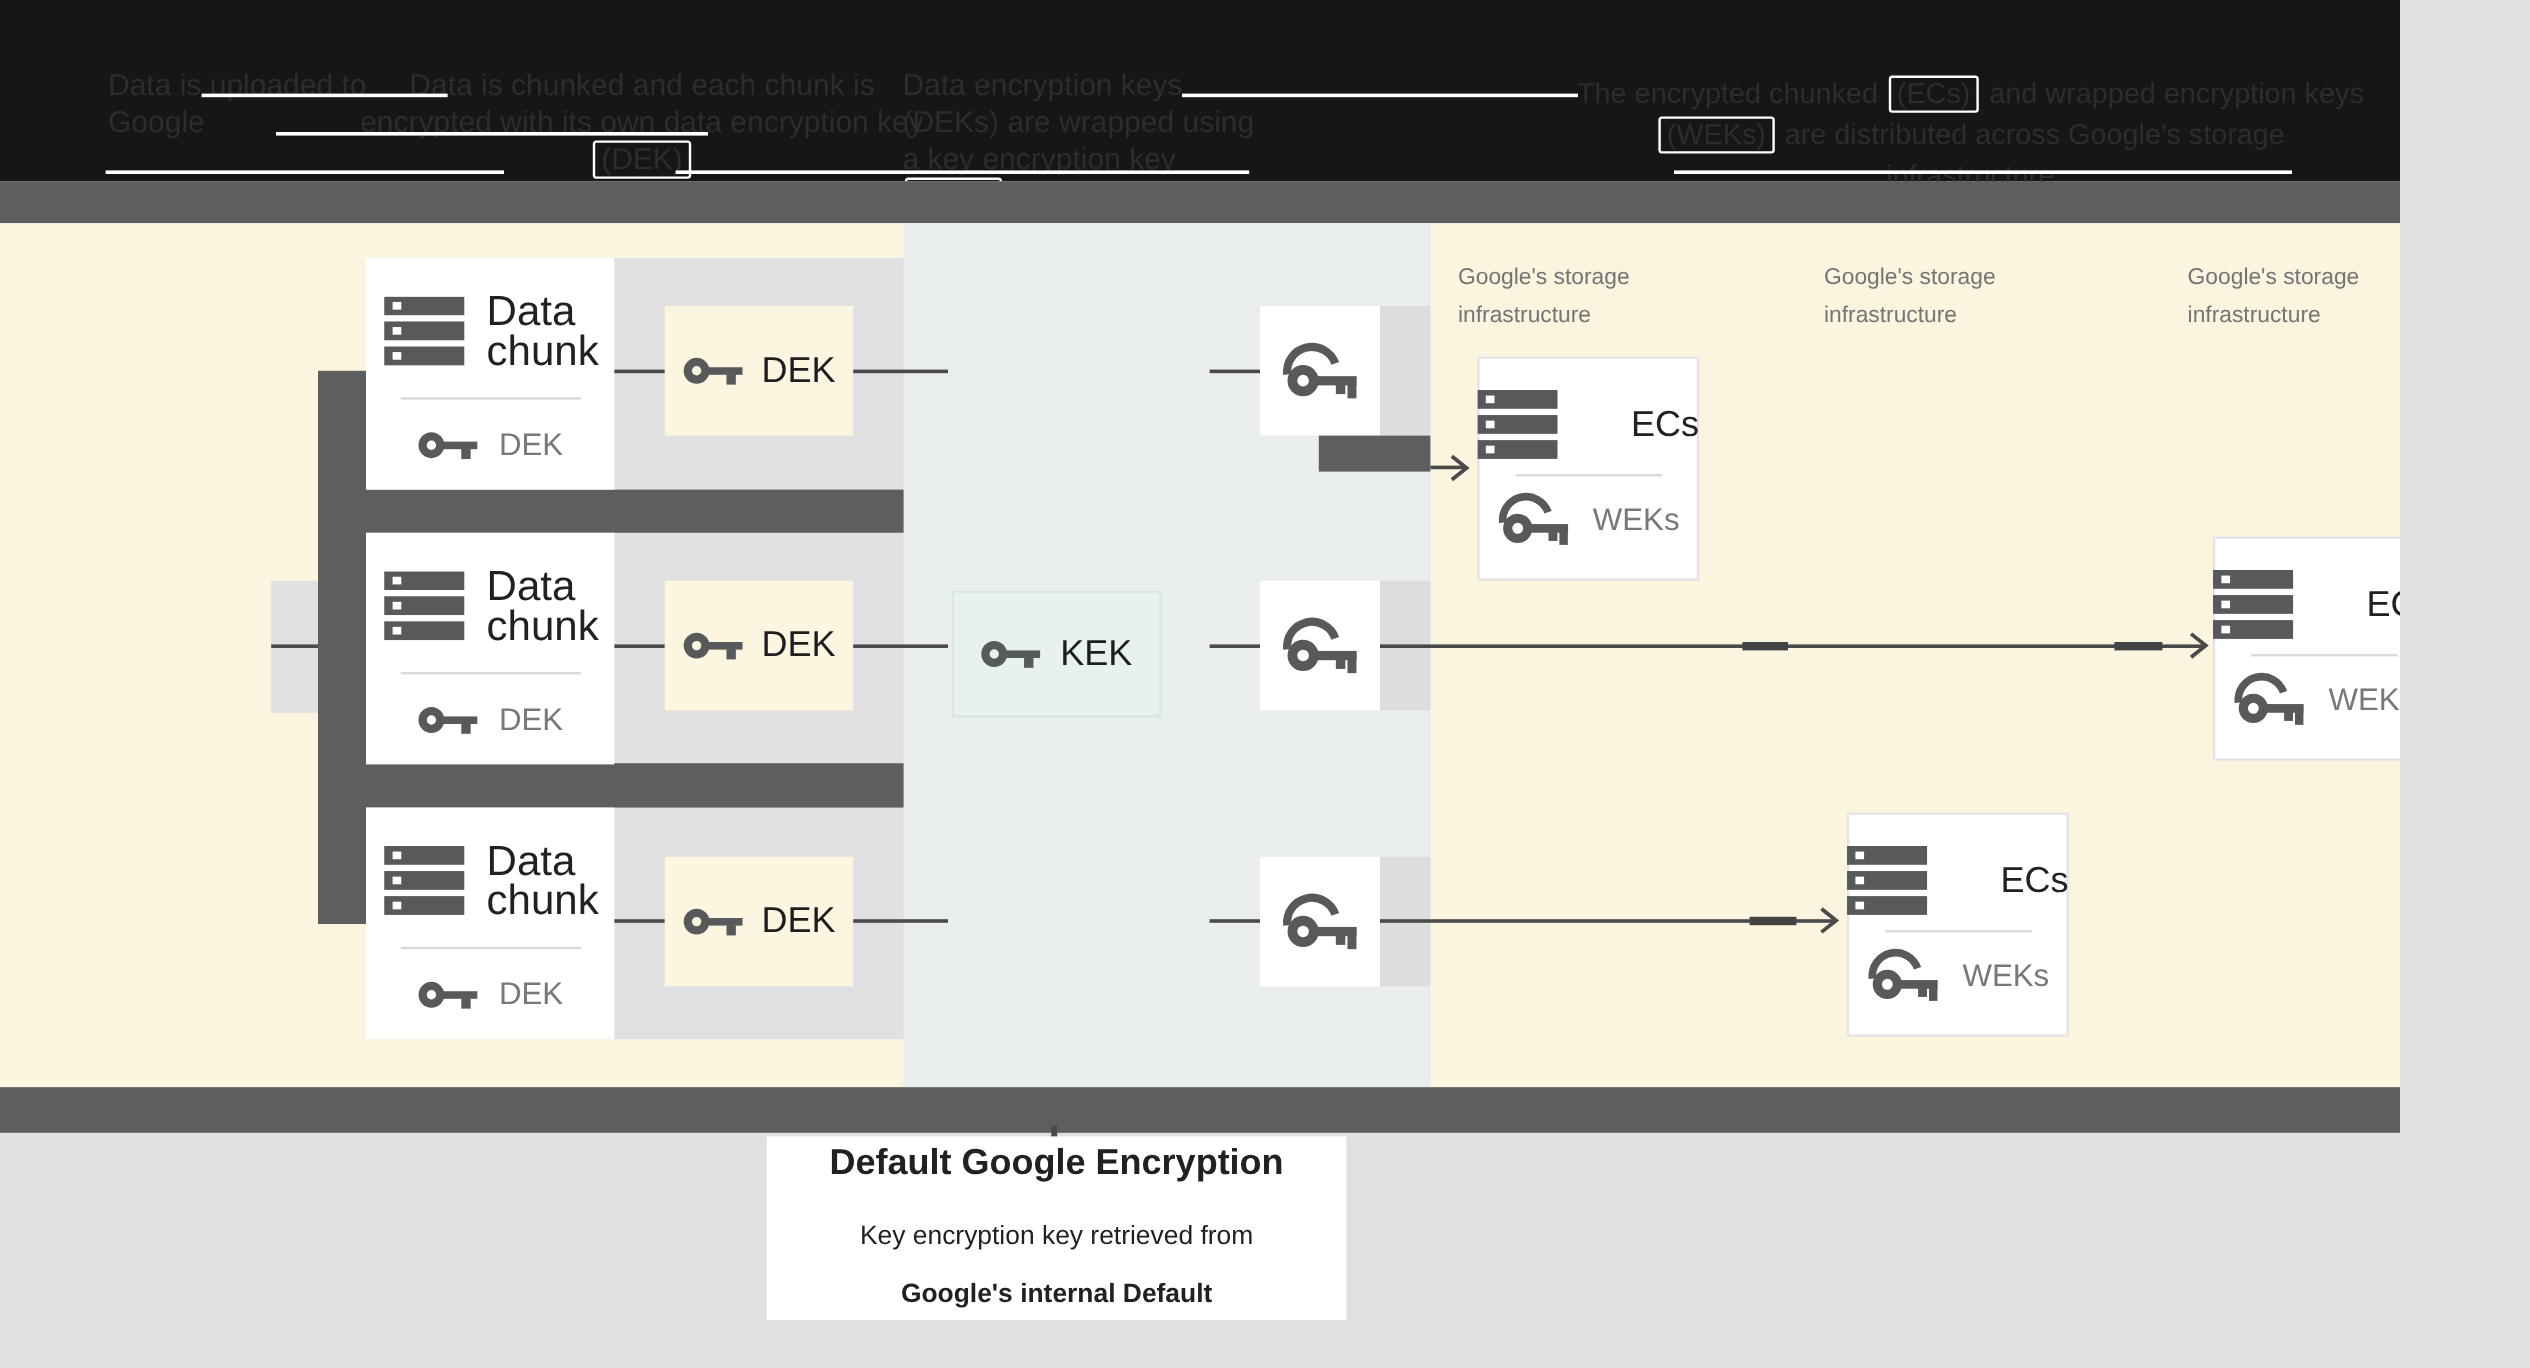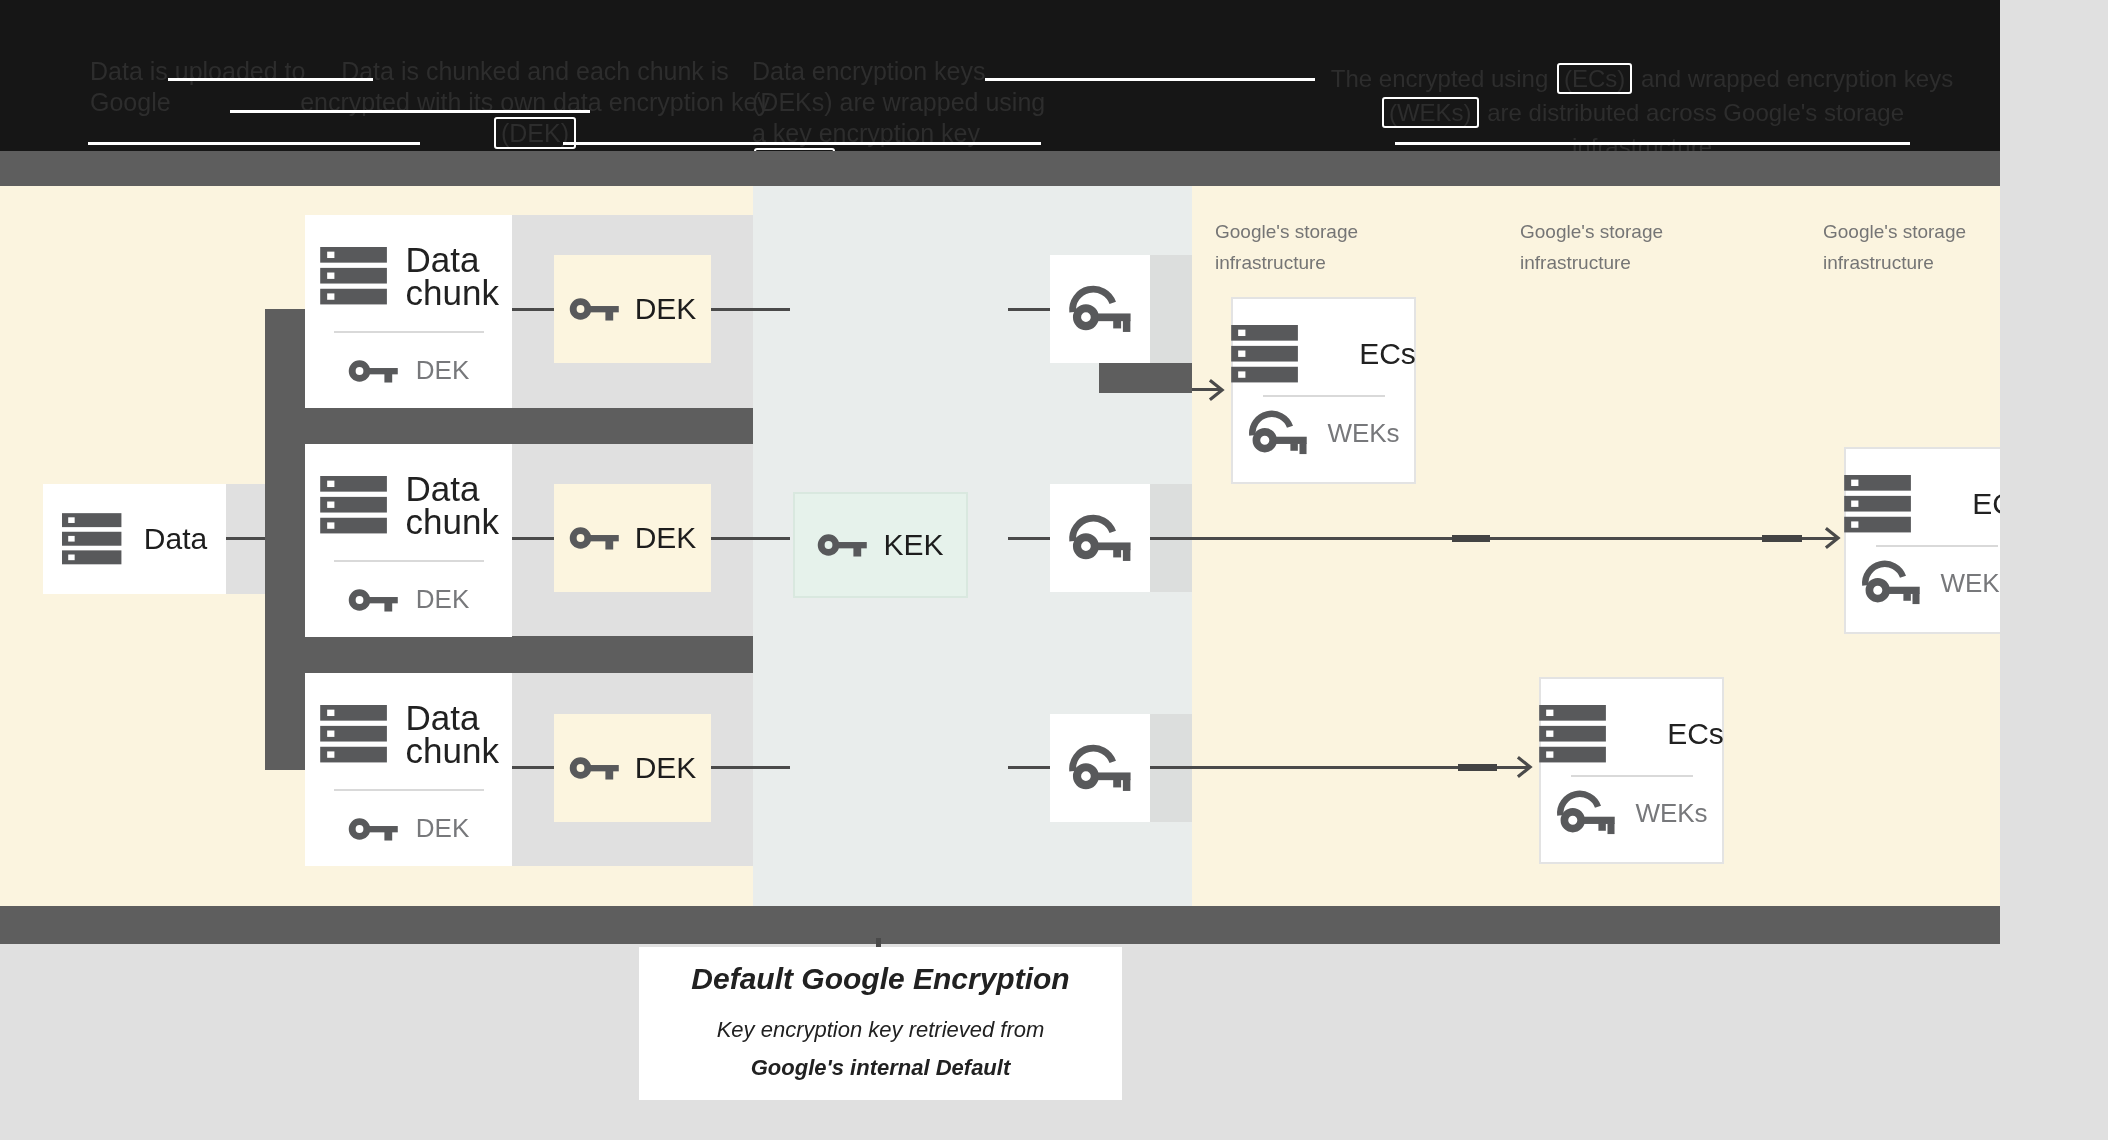--- a/index.html
+++ b/index.html
@@ -46,21 +46,21 @@
   .ec-top,.ec-bot{display:flex;align-items:center;gap:18px;}
   .ec-div{width:122px;height:2px;background:#D9D9D9;}
   .ec-title{font-size:30px;color:#212121;margin-left:40px;}
   .storage{position:absolute;top:30px;width:240px;color:#757575;font-size:19px;line-height:31px;}
   
   .ic{color:#58595B;}
   .chev{position:absolute;}
   
   .tick{position:absolute;left:876px;top:938px;width:5px;height:12px;background:#4A4A4A;}
   .caption{position:absolute;left:639px;top:947px;width:483px;height:153px;background:#ffffff;
-           display:flex;flex-direction:column;align-items:center;justify-content:center;gap:2px;text-align:center;font-style:italic;}
+           display:flex;flex-direction:column;align-items:center;justify-content:center;gap:12px;text-align:center;}
   .cap-title{font-size:30px;font-weight:bold;color:#212121;margin-bottom:14px;}
   .cap-line{font-size:22px;color:#212121;line-height:36px;}
   .cap-bold{font-weight:bold;}
 </style>
 </head>
 <body>
 
 <svg width="0" height="0" style="position:absolute" aria-hidden="true">
   <defs>
     <symbol id="ic-server" viewBox="0 0 24 20">
@@ -98,21 +98,21 @@
     <div class="hstep hs1">
       <span>Data is uploaded to Google</span>
     </div>
     <div class="hstep hs2">
       <span>Data is chunked and each chunk is encrypted with its own data encryption key </span><span class="tok">(DEK)</span>
     </div>
     <div class="hstep hs3">
       <span>Data encryption keys (DEKs) are wrapped using a key encryption key </span><span class="tok">(KEK)</span>
     </div>
     <div class="hstep hs4">
-      <span>The encrypted using </span><span class="tok">(ECs)</span><span> and wrapped encryption keys </span><span class="tok">(WEKs)</span><span> are distributed across Google's storage infrastructure</span>
+      <span>The encrypted chunked </span><span class="tok">(ECs)</span><span> and wrapped encryption keys </span><span class="tok">(WEKs)</span><span> are distributed across Google's storage infrastructure</span>
     </div>
 
     <div class="wline" style="left:168px;top:78px;width:205px;"></div>
     <div class="wline" style="left:230px;top:110px;width:360px;"></div>
     <div class="wline" style="left:88px;top:142px;width:332px;"></div>
     <div class="wline" style="left:985px;top:78px;width:330px;"></div>
     <div class="wline" style="left:563px;top:142px;width:478px;"></div>
     <div class="wline" style="left:1395px;top:142px;width:515px;"></div>
   </div>
 
@@ -137,26 +137,20 @@
     <div class="rowband" style="top:29px;height:193px;"></div>
     <div class="rowband" style="top:258px;height:192px;"></div>
     <div class="rowband" style="top:487px;height:193px;"></div>
 
     <div class="sepbar" style="top:222px;height:36px;"></div>
     <div class="sepbar" style="top:450px;height:37px;"></div>
     <div class="trunk"></div>
     <div class="datagap"></div>
     <div class="cline" style="left:226px;top:351px;width:39px;"></div>
 
-    <div class="whitebox data-box" style="position:absolute;">
-      <svg class="ic" width="62" height="52">
-          <use href="#ic-server"></use>
-        </svg>
-      <span class="blacklabel">Data</span>
-    </div>
 
     <div class="whitebox chunk-card" style="position:absolute;top:29px;">
       <div class="cc-top">
         <svg class="ic" width="70" height="58">
             <use href="#ic-server"></use>
           </svg>
         <div class="cc-title">Data chunk</div>
       </div>
       <div class="cc-div"></div>
       <div class="cc-key">

